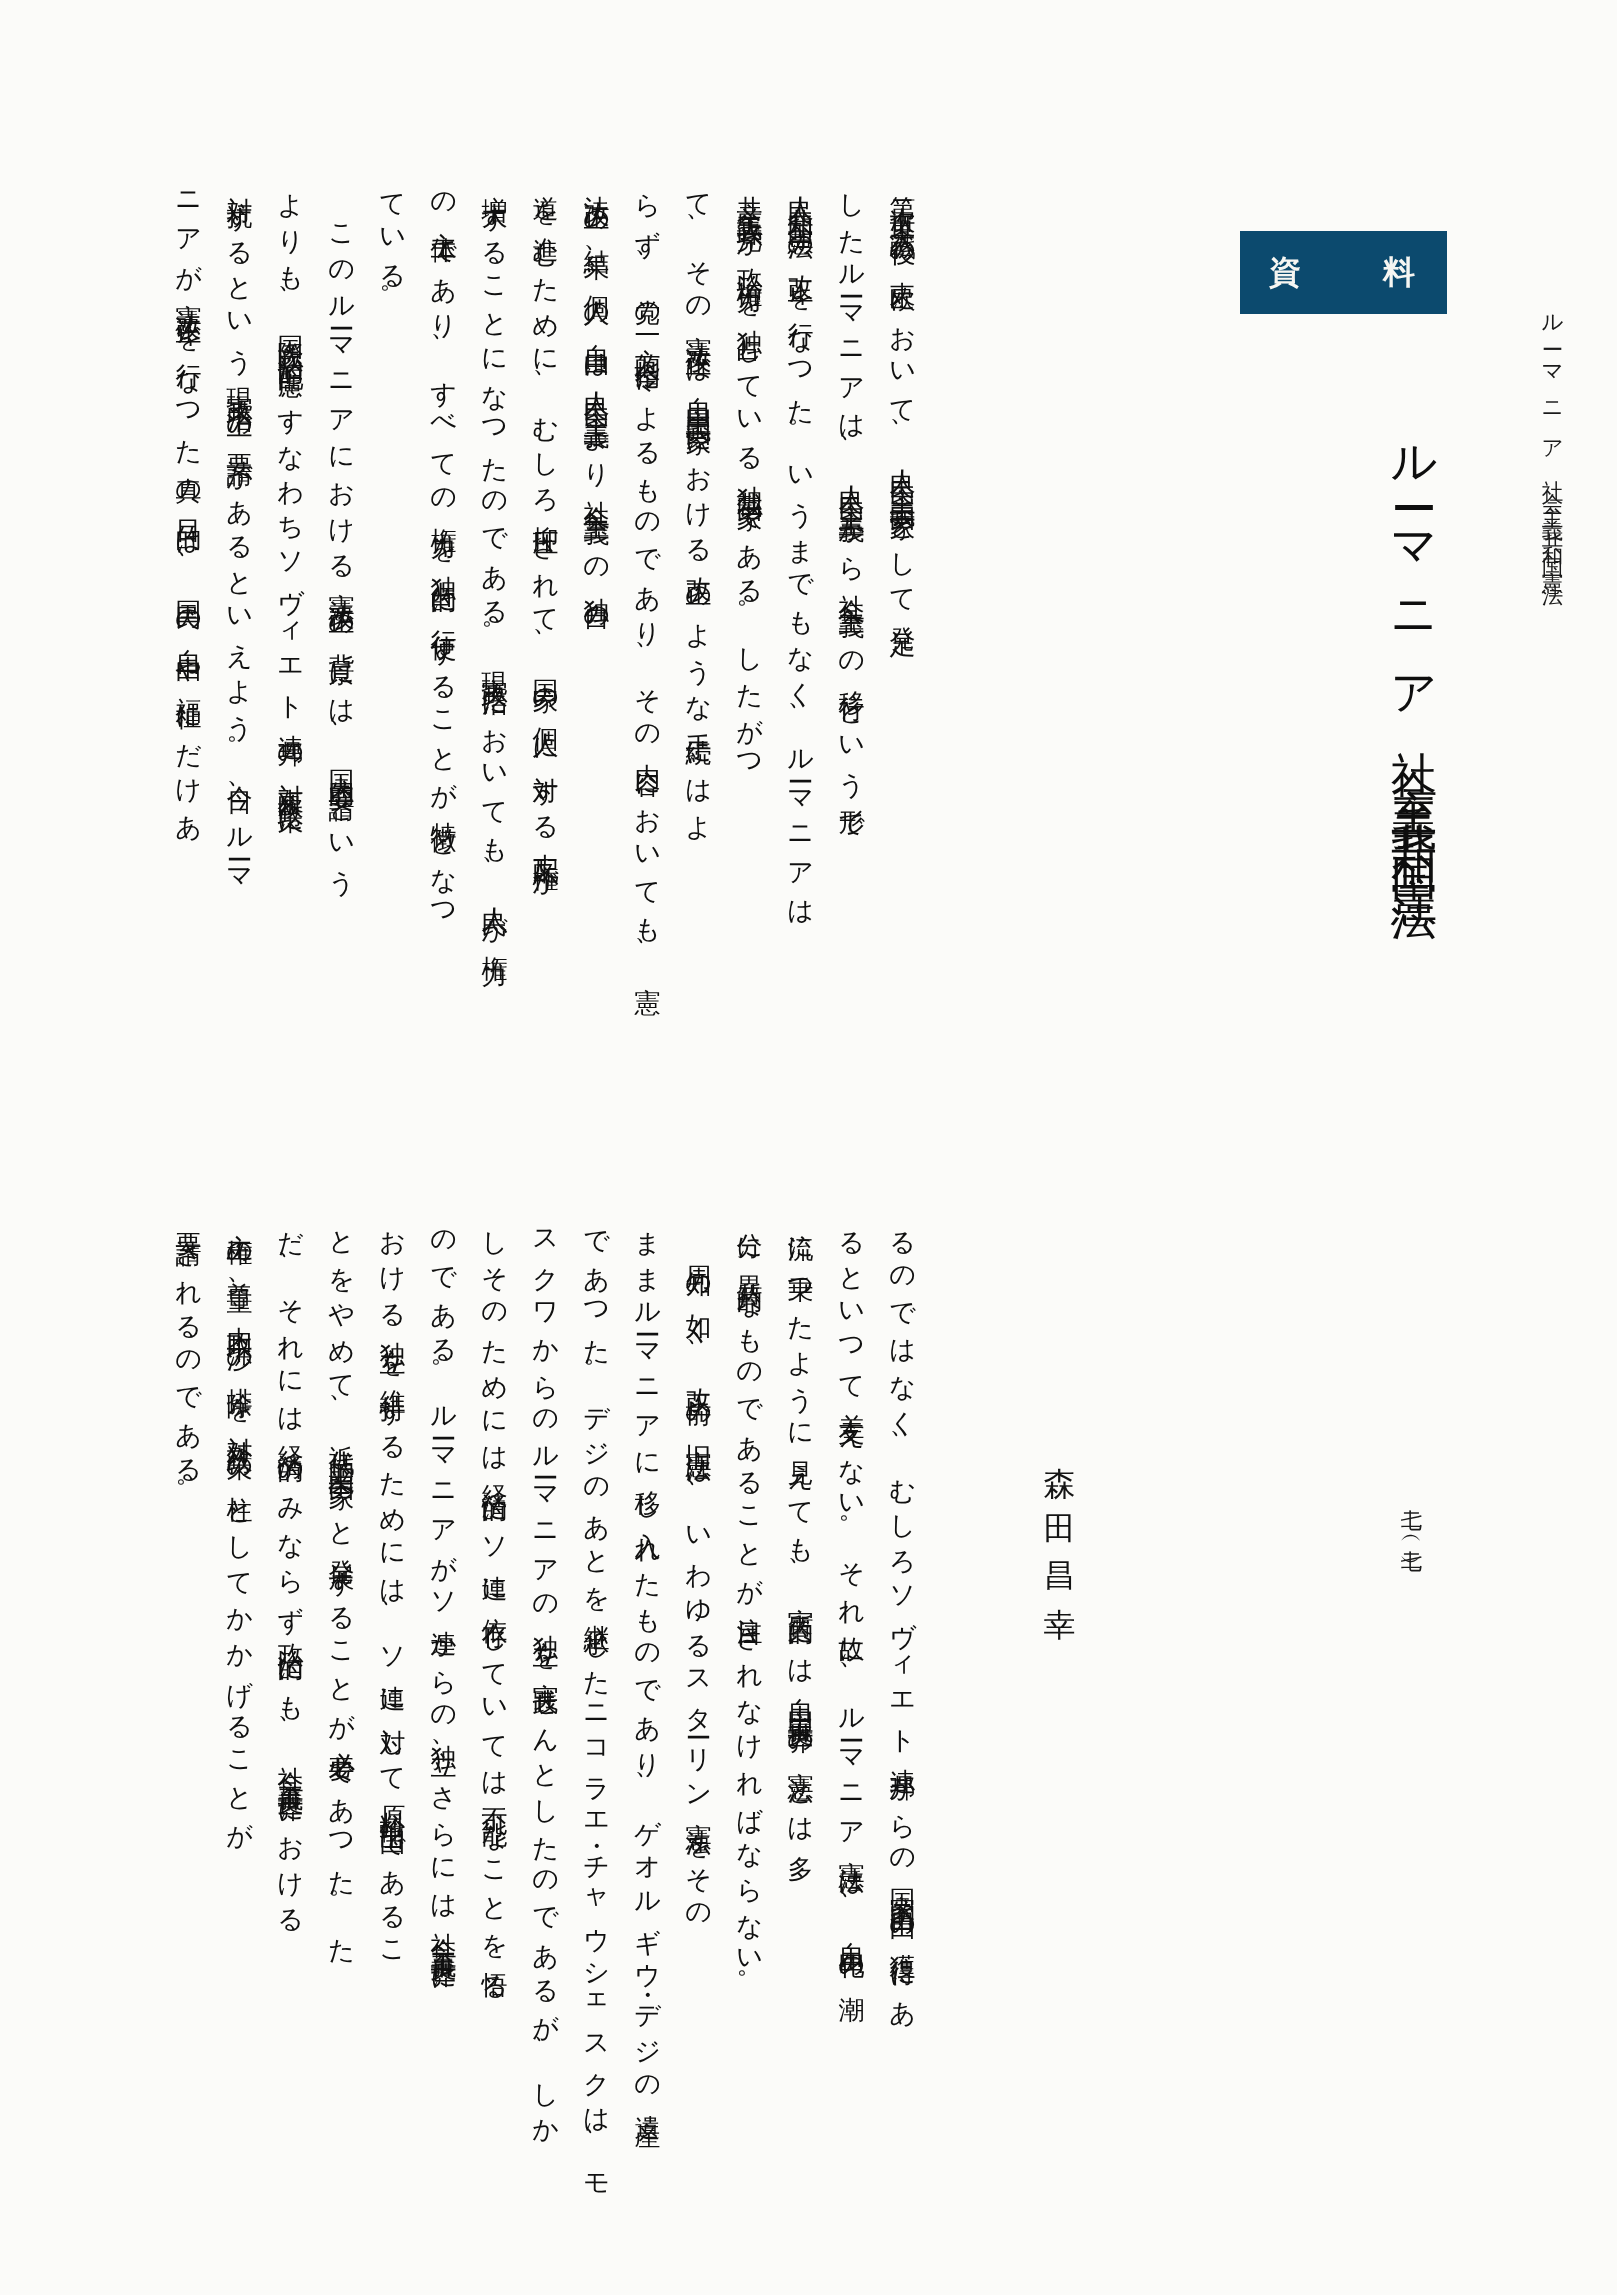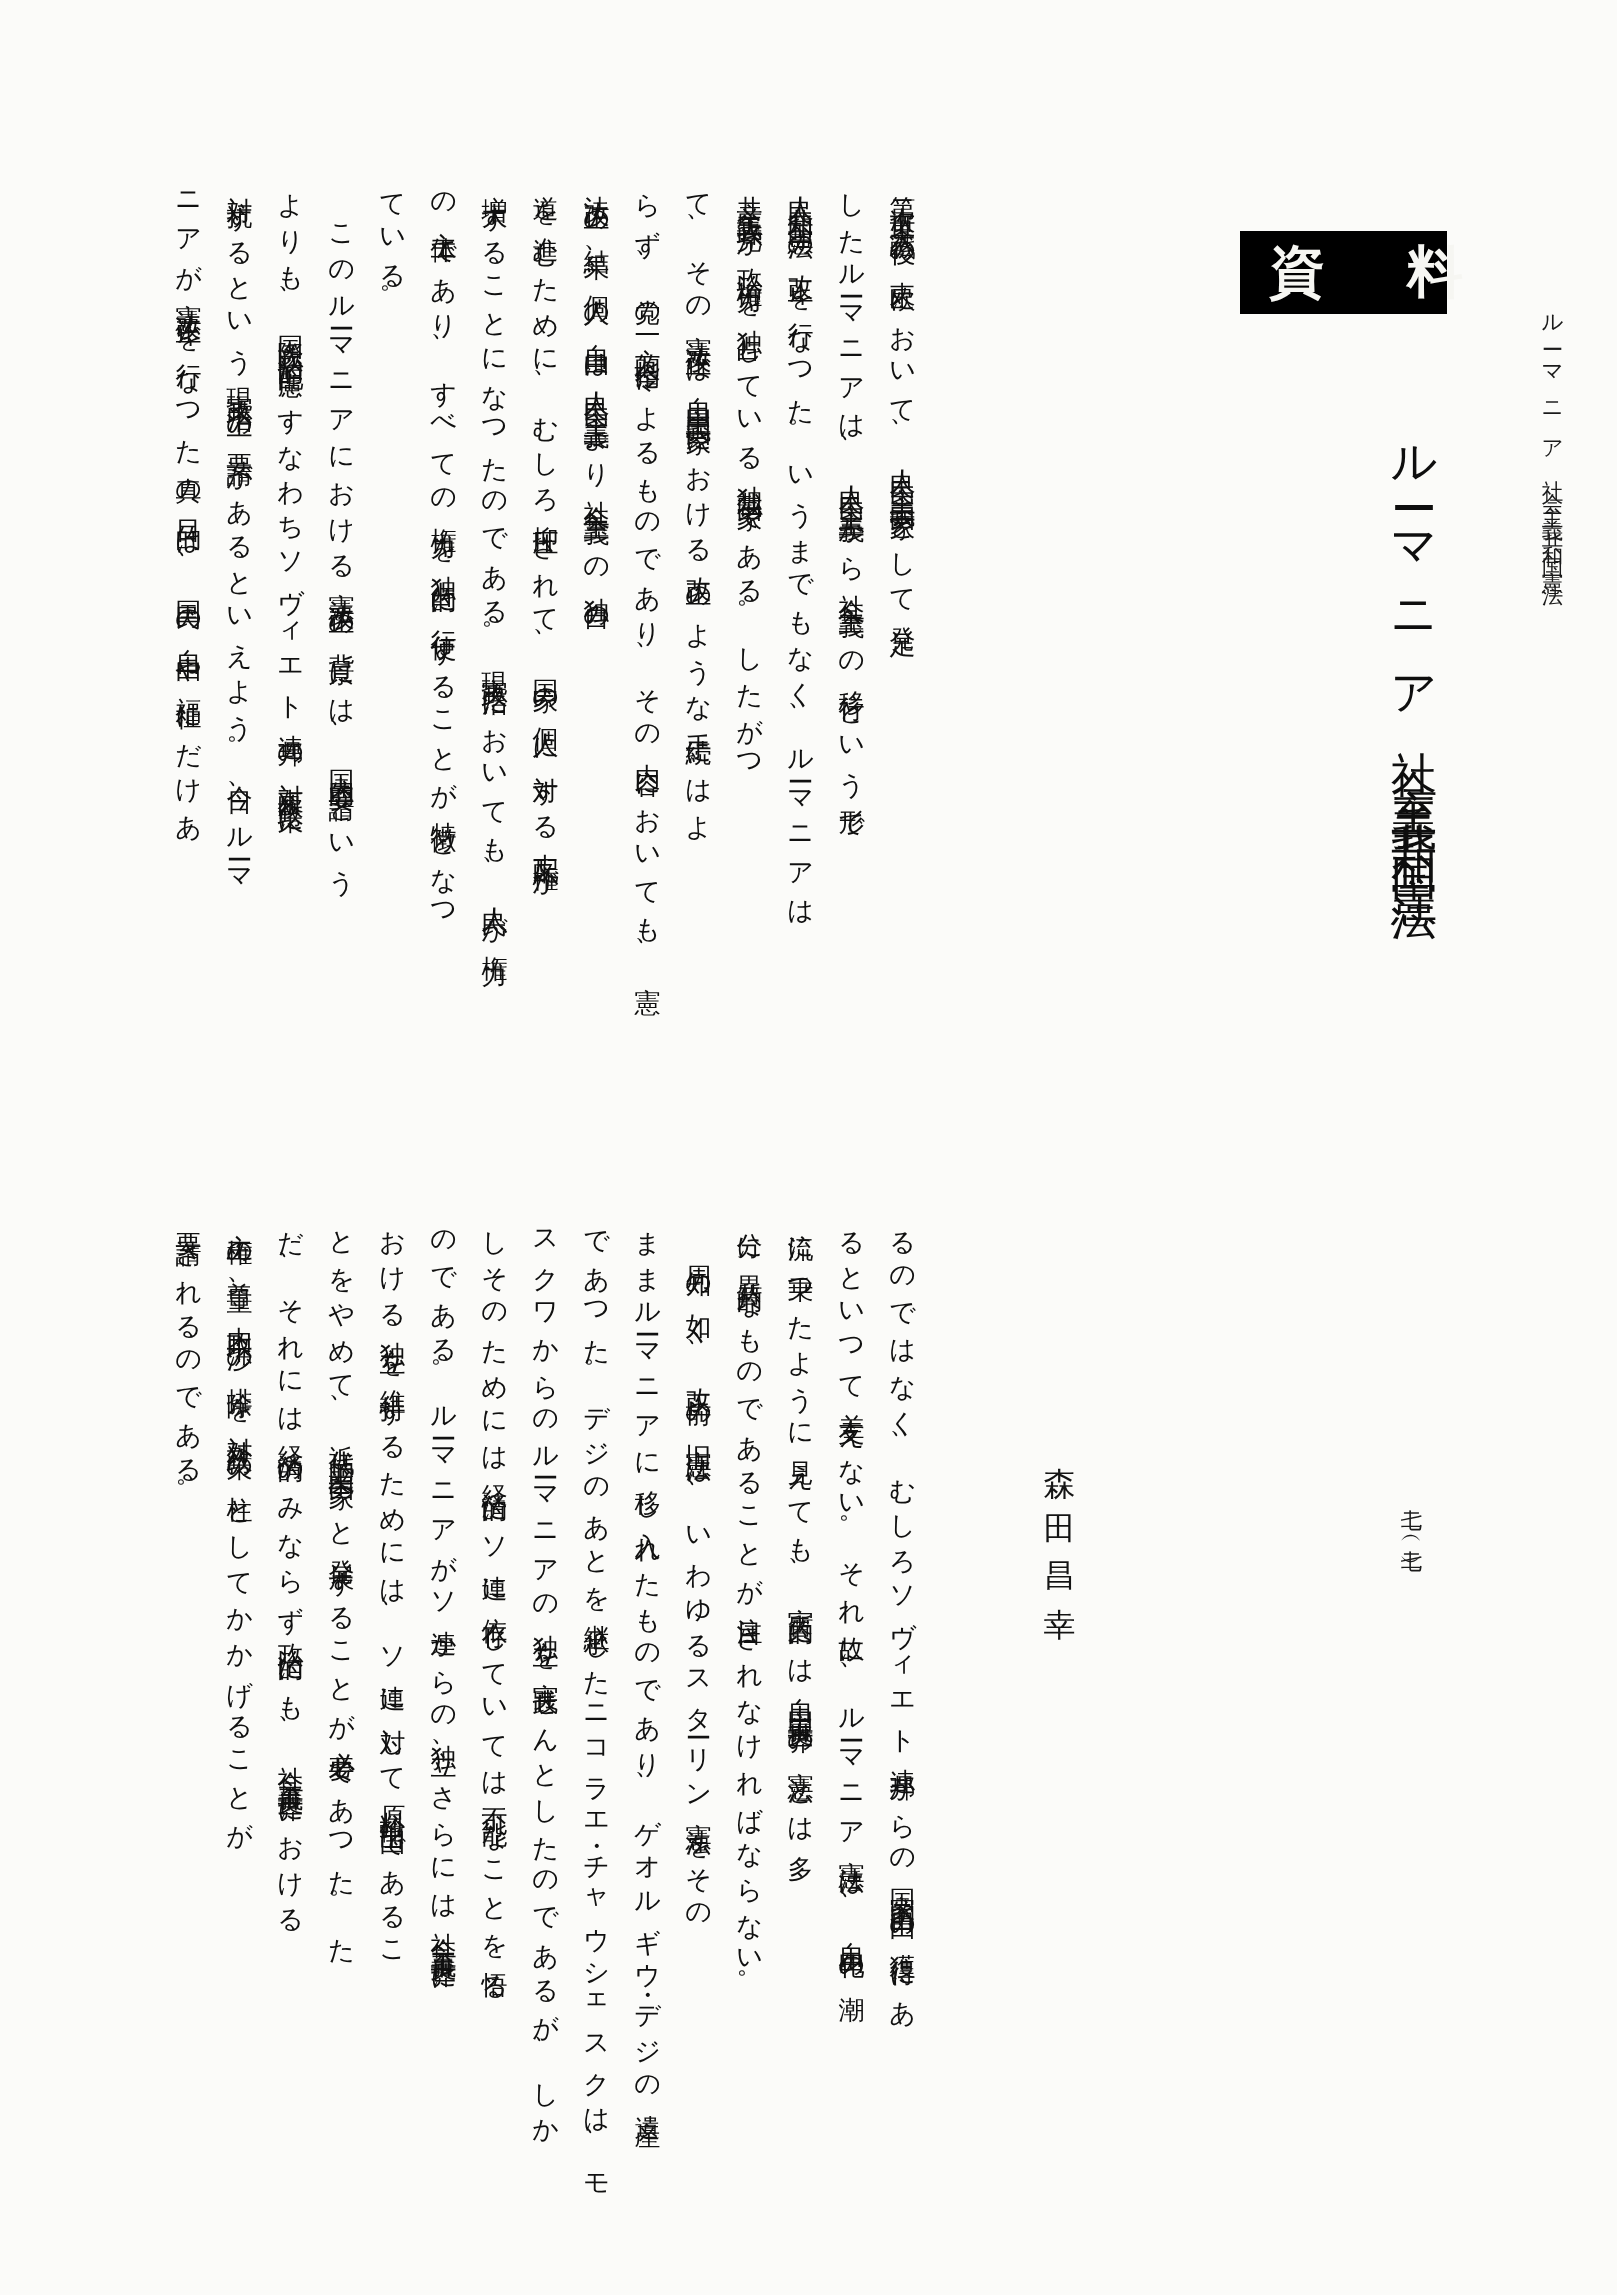--- a/index.html
+++ b/index.html
@@ -19,23 +19,23 @@
   
   #running-head{
     right:50px;top:300px;
     font-size:21.5px;letter-spacing:13px;
     color:#1a1a1a;
   }
   
   #category-box{
     position:absolute;left:1240px;top:231px;
     width:207px;height:83px;
-    background:#000000;
+    background:#0c4a6e;
     color:#f6f6f2;
-    font-size:56px;font-weight:bold;
+    font-size:32px;font-weight:bold;
     line-height:83px;
     letter-spacing:82px;
     padding-left:29px;
     box-sizing:border-box;
     white-space:nowrap;
   }
   
   #main-title{
     left:1383px;top:415px;
     font-size:46px;letter-spacing:18px;

